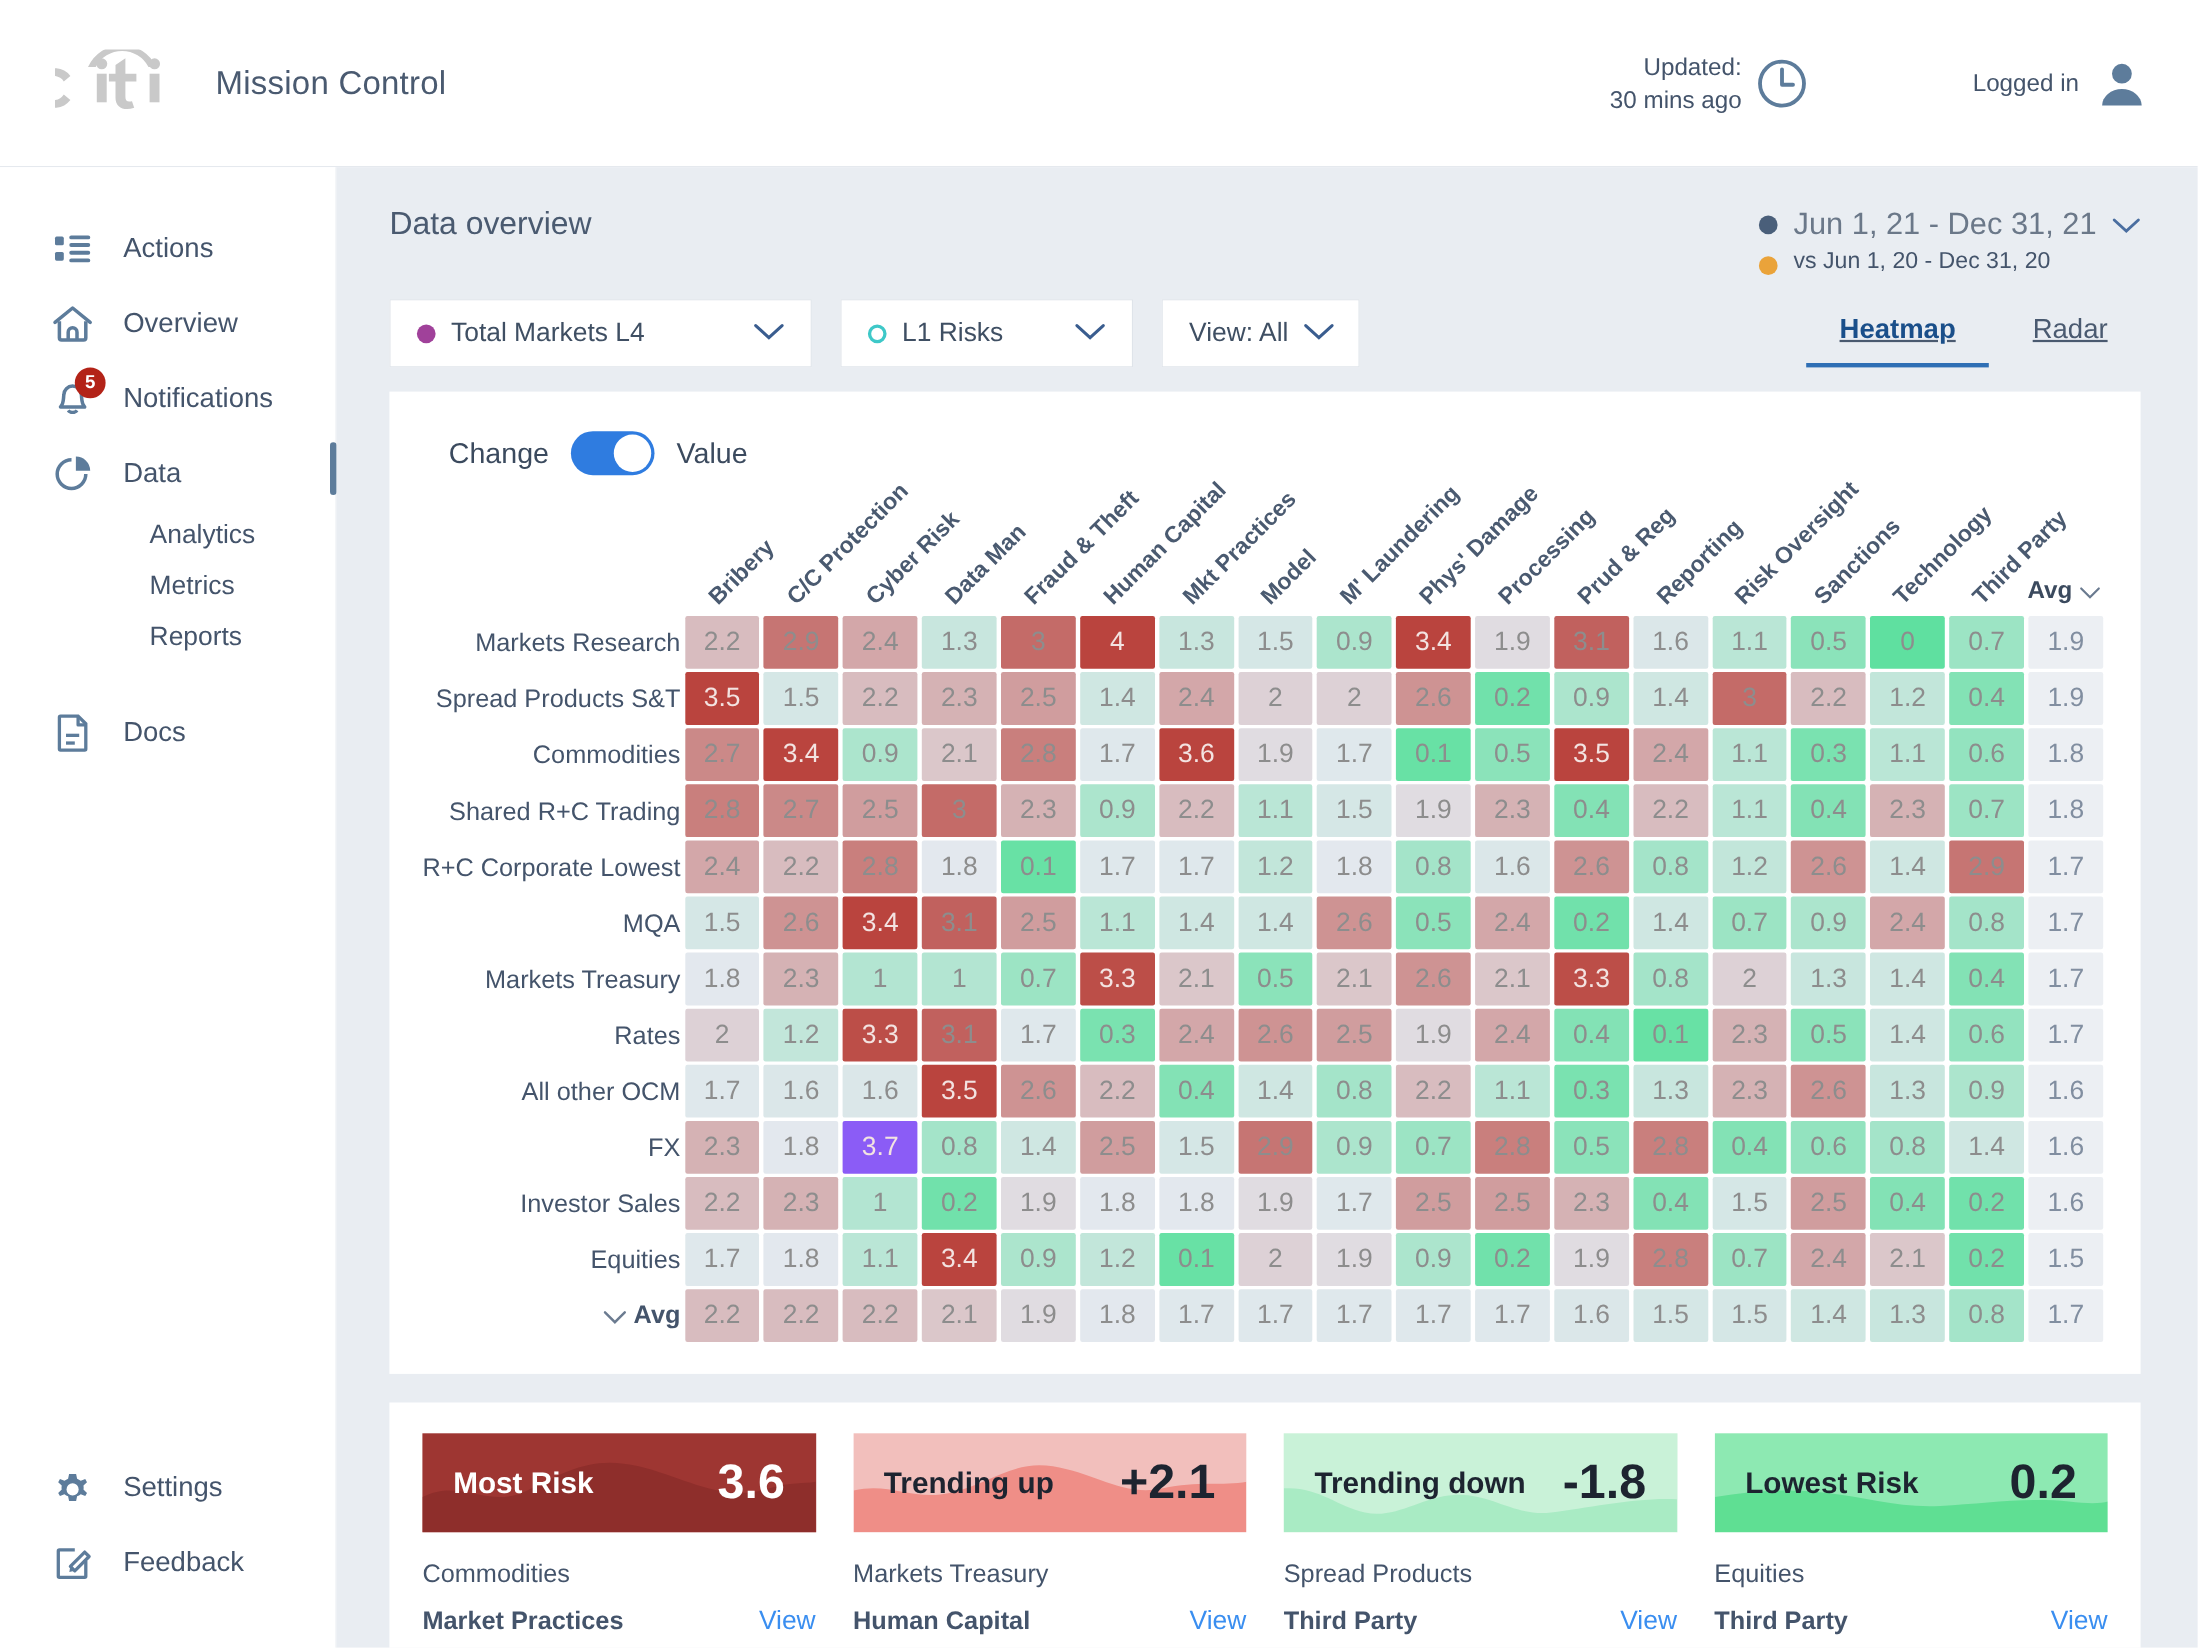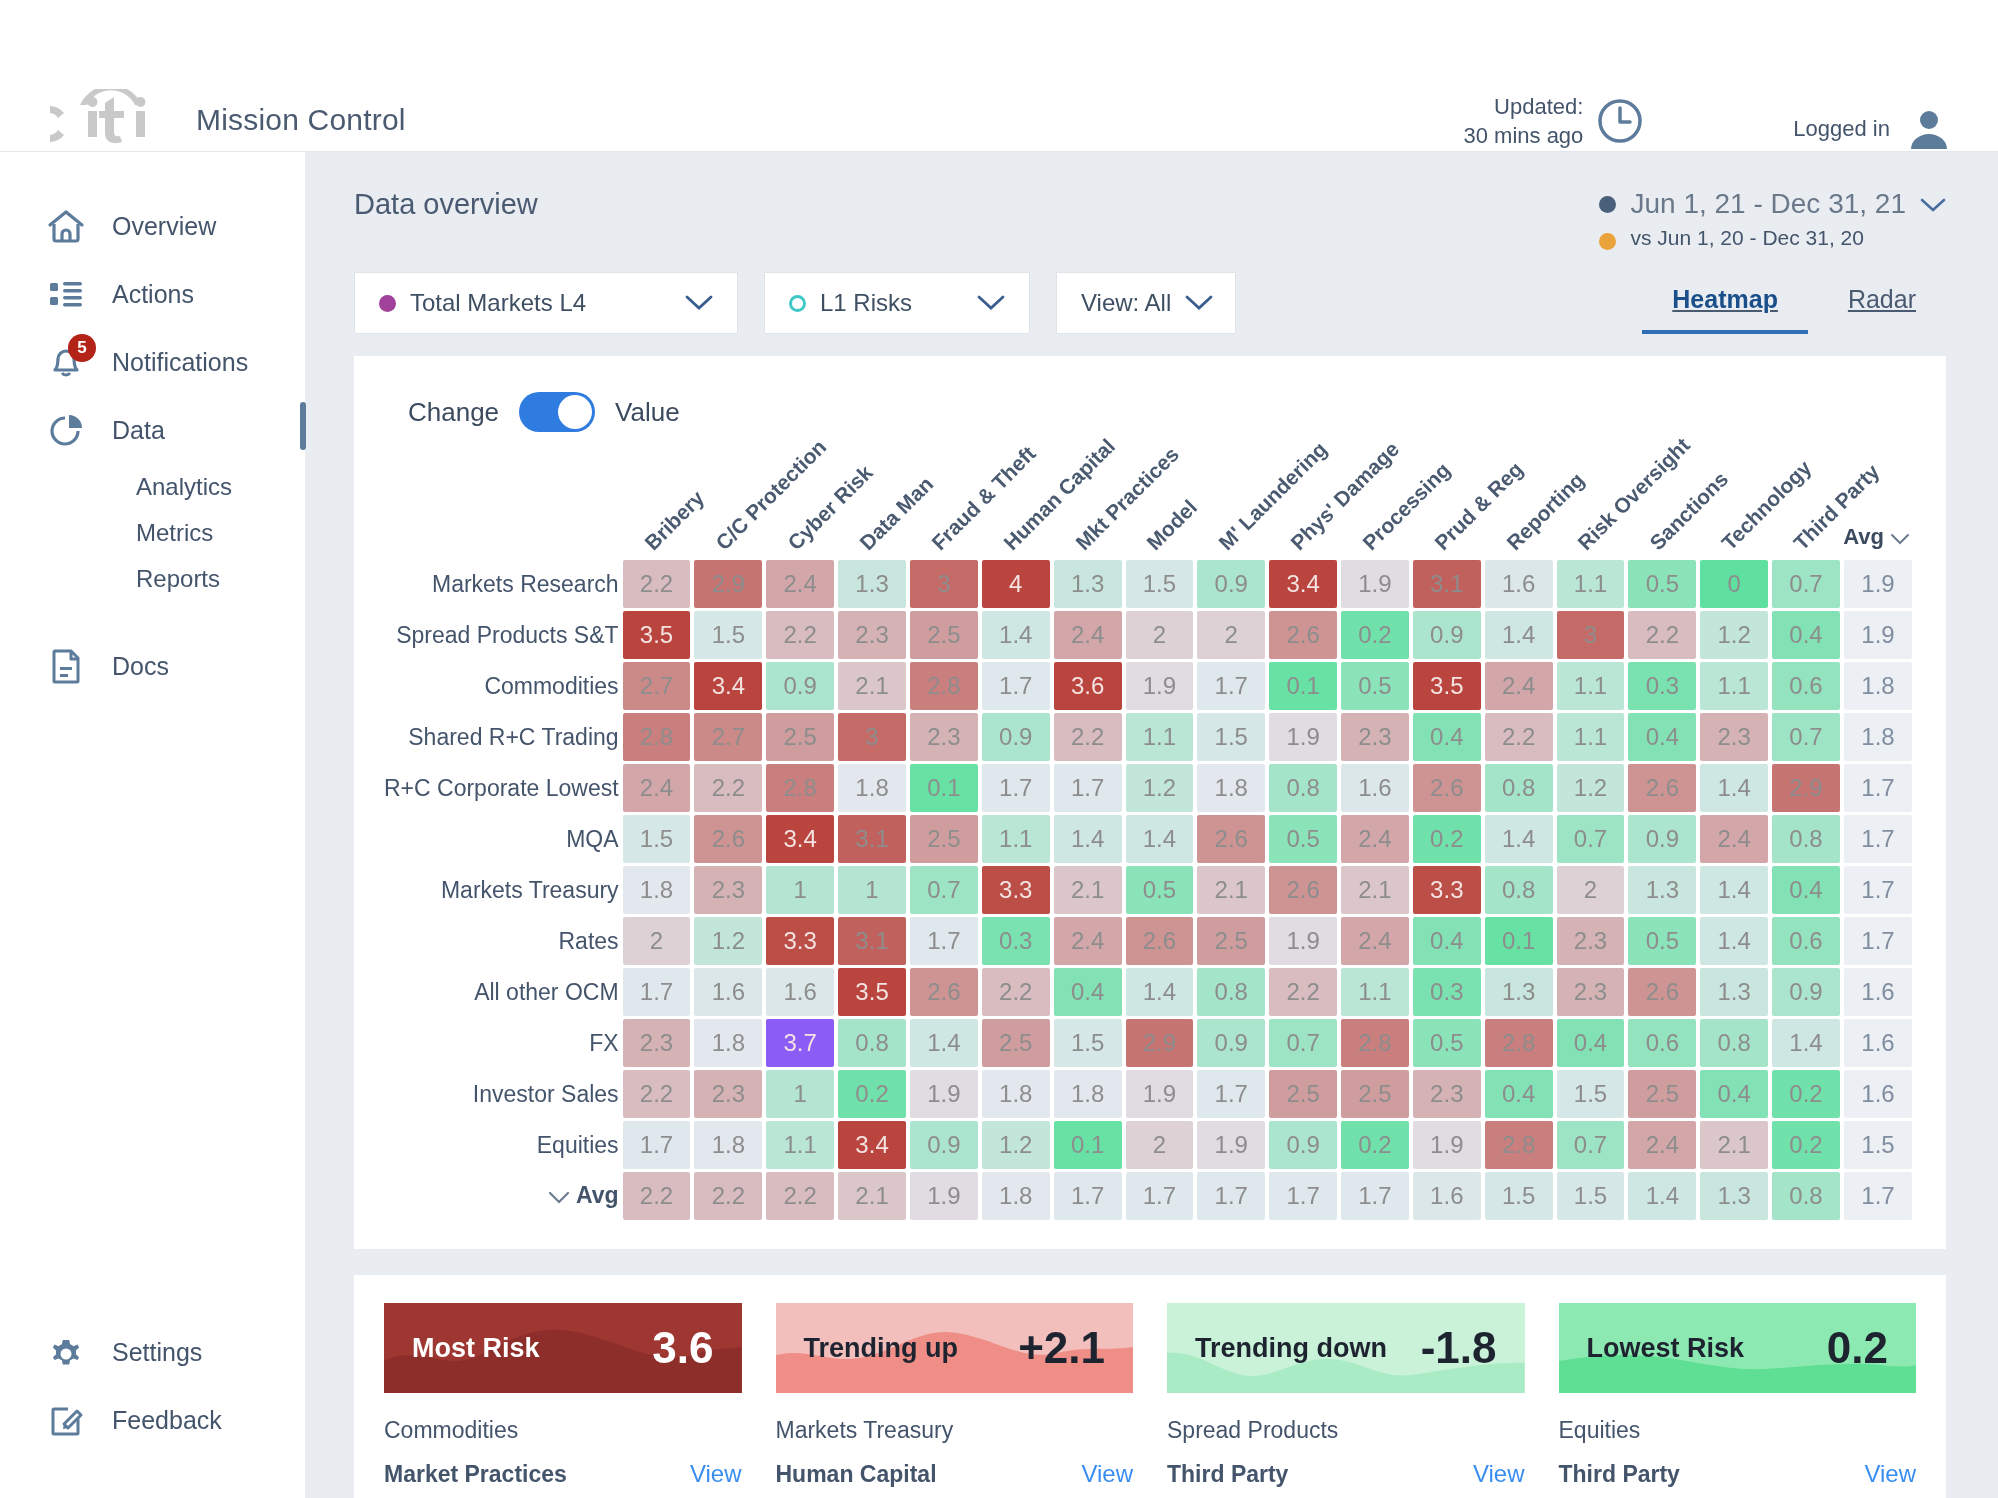--- a/index.html
+++ b/index.html
@@ -9,21 +9,21 @@
     background: #ffffff;
     color: #4a5a70;
     overflow: hidden;
   }
   .app { width: 1998px; height: 1498px; display: flex; flex-direction: column; }
 
   
   .topbar {
     height: 152px; flex: 0 0 152px;
     background: #fff; border-bottom: 1px solid #e3e7ed;
-    display: flex; align-items: flex-end; padding: 0 48px 0 50px;
+    display: flex; align-items: center; padding: 0 48px 0 50px;
   }
   .brand { display: flex; align-items: center; gap: 28px; }
   .citi-logo { width: 118px; height: 62px; position: relative; }
   .app-title { font-size: 30px; color: #4a5a70; letter-spacing: .2px; }
   .topbar-spacer { flex: 1; }
   .updated-block { display: flex; align-items: center; gap: 14px; margin-right: 150px; }
   .updated-text { text-align: right; font-size: 22px; line-height: 1.35; color: #44546b; }
   .clock-icon { width: 46px; height: 46px; }
   .login-block { display: flex; align-items: center; gap: 18px; }
   .login-text { font-size: 22px; color: #44546b; }
@@ -194,40 +194,40 @@
     </div>
   </div>
 
   <div class="body">
 
     <div class="sidebar">
 
       <div class="nav-item">
         <span class="nav-icon">
           <svg viewBox="0 0 40 40" width="40" height="40">
-              <path d="M4 19 L20 6 L36 19" fill="none" stroke="#5d7c9b" stroke-width="3.2" stroke-linecap="round" stroke-linejoin="round"></path>
-              <path d="M8 18 v15 a2 2 0 0 0 2 2 h20 a2 2 0 0 0 2 -2 v-15" fill="none" stroke="#5d7c9b" stroke-width="3.2" stroke-linejoin="round"></path>
-              <path d="M16 35 v-7 a4 4 0 0 1 8 0 v7" fill="none" stroke="#5d7c9b" stroke-width="3.2"></path>
-            </svg>
-        </span>
-        <span class="nav-label">Overview</span>
-      </div>
-
-      <div class="nav-item">
-        <span class="nav-icon">
-          <svg viewBox="0 0 40 40" width="40" height="40">
               <rect x="4" y="9" width="8" height="8" rx="1.5" fill="#5d7c9b"></rect>
               <rect x="4" y="23" width="8" height="8" rx="1.5" fill="#5d7c9b"></rect>
               <rect x="17" y="8" width="19" height="3.5" rx="1.7" fill="#5d7c9b"></rect>
               <rect x="17" y="15" width="19" height="3.5" rx="1.7" fill="#5d7c9b"></rect>
               <rect x="17" y="22" width="19" height="3.5" rx="1.7" fill="#5d7c9b"></rect>
               <rect x="17" y="29" width="19" height="3.5" rx="1.7" fill="#5d7c9b"></rect>
             </svg>
         </span>
         <span class="nav-label">Actions</span>
+      </div>
+
+      <div class="nav-item">
+        <span class="nav-icon">
+          <svg viewBox="0 0 40 40" width="40" height="40">
+              <path d="M4 19 L20 6 L36 19" fill="none" stroke="#5d7c9b" stroke-width="3.2" stroke-linecap="round" stroke-linejoin="round"></path>
+              <path d="M8 18 v15 a2 2 0 0 0 2 2 h20 a2 2 0 0 0 2 -2 v-15" fill="none" stroke="#5d7c9b" stroke-width="3.2" stroke-linejoin="round"></path>
+              <path d="M16 35 v-7 a4 4 0 0 1 8 0 v7" fill="none" stroke="#5d7c9b" stroke-width="3.2"></path>
+            </svg>
+        </span>
+        <span class="nav-label">Overview</span>
       </div>
 
       <div class="nav-item">
         <span class="nav-icon">
           <svg viewBox="0 0 40 40" width="40" height="40">
               <path d="M9 28 c3 -3 2.5 -6 3 -11 a8 8 0 0 1 16 0 c0.5 5 0 8 3 11 z" fill="none" stroke="#5d7c9b" stroke-width="3.2" stroke-linejoin="round"></path>
               <path d="M16 31 a4.5 3.5 0 0 0 8 0" fill="none" stroke="#5d7c9b" stroke-width="3"></path>
             </svg>
           <span class="badge">5</span>
         </span>

